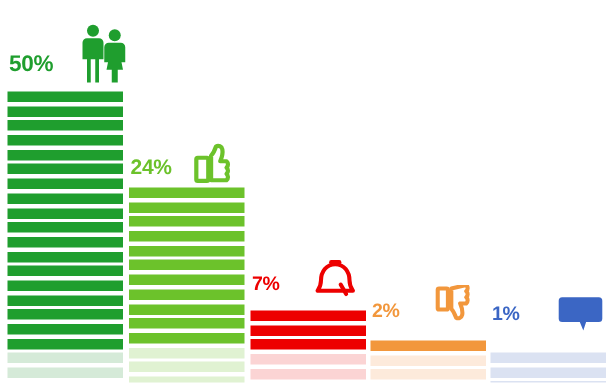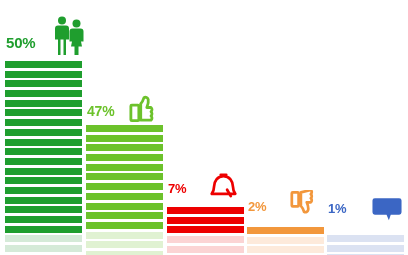--- a/index.html
+++ b/index.html
@@ -85,21 +85,21 @@
         <div class="stripe" style="height: 7px; margin-bottom: 2.7px; background: rgb(108, 194, 43);"></div>
         <div class="stripe" style="height: 7px; margin-bottom: 2.7px; background: rgb(108, 194, 43);"></div>
         <div class="stripe" style="height: 7px; margin-bottom: 2.7px; background: rgb(108, 194, 43);"></div>
         <div class="stripe" style="height: 7px; margin-bottom: 2.7px; background: rgb(108, 194, 43);"></div>
         <div class="stripe" style="height: 7px; margin-bottom: 2.7px; background: rgb(108, 194, 43);"></div>
         <div class="stripe" style="height: 7px; margin-bottom: 2.7px; background: rgb(224, 242, 210);"></div>
         <div class="stripe" style="height: 7px; margin-bottom: 2.7px; background: rgb(224, 242, 210);"></div>
         <div class="stripe" style="height: 7px; margin-bottom: 0px; background: rgb(224, 242, 210);"></div>
       </div>
     </div>
-    <div class="value-label" style="left: 87px; top: 99px; color: rgb(108, 194, 43); font-size: 14px;">47%</div>
+    <div class="value-label" style="left: 87px; top: 99px; color: rgb(108, 194, 43); font-size: 14px;">24%</div>
     <div class="icon" style="left: 129px; top: 88px; width: 30px; height: 31px;">
       <svg viewBox="0 0 64 66" width="100%" height="100%">
         <g fill="none" stroke="#6cc22b" stroke-width="6" stroke-linejoin="round" stroke-linecap="round">
           <rect x="4" y="28" width="17" height="33" rx="2"></rect>
           <path d="M25 30 L25 60 L47 60 a6 6 0 0 0 0 -9 a6 6 0 0 0 0 -9 a6 6 0 0 0 0 -9 h-9 c3 -7 4 -12 3 -17 a6 6 0 0 0 -9 -4 c-2 6 -4 10 -7 13 z"></path>
         </g>
       </svg>
     </div>
     <div class="bar-group" style="left: 167px; width: 77px; top: 203px; height: 52px;">
       <div class="bar" style="height: 100%;">

